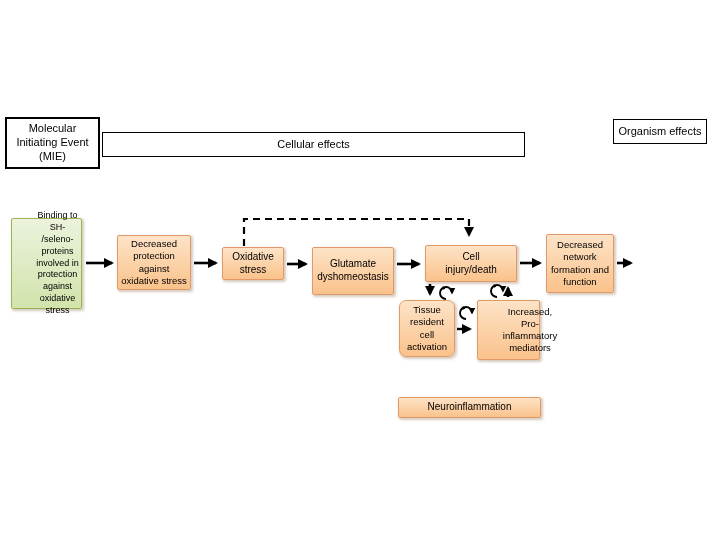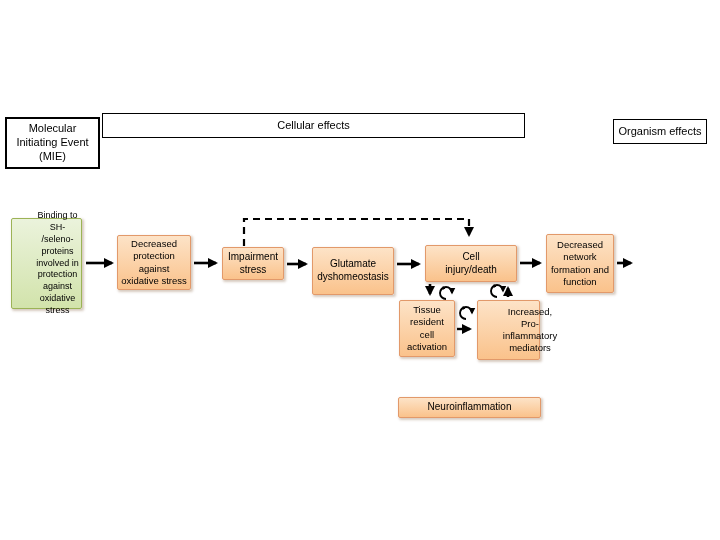--- a/index.html
+++ b/index.html
@@ -77,46 +77,46 @@
     </g>
     <g>
       <path d="M 466,319 A 6 6 0 1 1 472,313" fill="none" stroke="#000" stroke-width="1.9" marker-end="url(#ahs)"></path>
       <text class="plus" x="463" y="311" text-anchor="middle">+</text>
     </g>
   </svg>
 
   <div class="hdr mie" style="left:5px; top:117px; width:95px; height:52px;">Molecular
 Initiating Event
 (MIE)</div>
-  <div class="hdr" style="left:102px; top:113px; width:423px; height:25px;">Cellular effects</div>
+  <div class="hdr" style="left:102px; top:132px; width:423px; height:25px;">Cellular effects</div>
   <div class="hdr" style="left:613px; top:119px; width:94px; height:25px;">Organism effects</div>
 
   <div class="node green" style="left:11px; top:218px; width:71px; height:91px;padding-left:23px;">Binding to SH-
 /seleno-
 proteins
 involved in
 protection
 against
 oxidative stress</div>
 
   <div class="node orange" style="left:117px; top:235px; width:74px; height:55px;">Decreased
 protection
 against
 oxidative stress</div>
 
-  <div class="node orange md" style="left:222px; top:247px; width:62px; height:33px;">Impairment
+  <div class="node orange md" style="left:222px; top:247px; width:62px; height:33px;">Oxidative
 stress</div>
 
   <div class="node orange md" style="left:312px; top:247px; width:82px; height:48px;">Glutamate
 dyshomeostasis</div>
 
   <div class="node orange md" style="left:425px; top:245px; width:92px; height:37px;">Cell
 injury/death</div>
 
-  <div class="node orange" style="left:399px; top:300px; width:56px; height:57px;">Tissue
+  <div class="node orange" style="left:399px; top:300px; width:56px; height:57px;border-radius:7px;">Tissue
 resident
 cell
 activation</div>
 
   <div class="node orange" style="left:477px; top:300px; width:63px; height:60px;padding-left:44px;">Increased,
 Pro-
 inflammatory
 mediators</div>
 
   <div class="node orange neuro" style="left:398px; top:361px; width:143px; height:21px;">Neuroinflammation</div>

